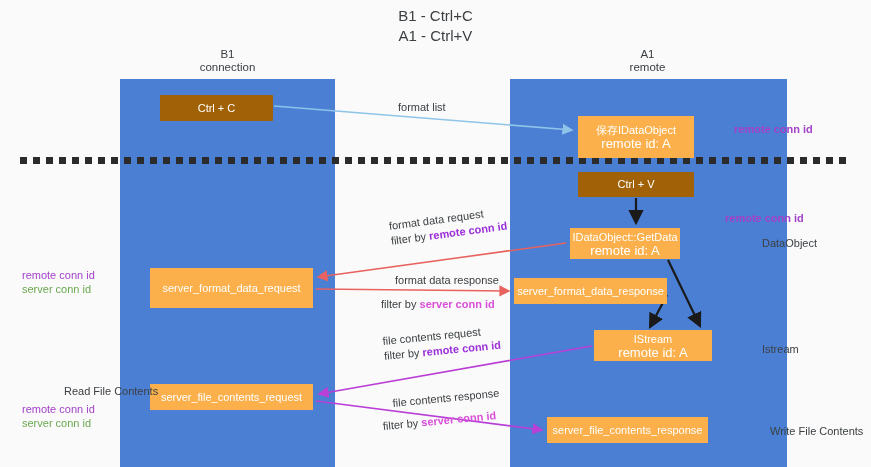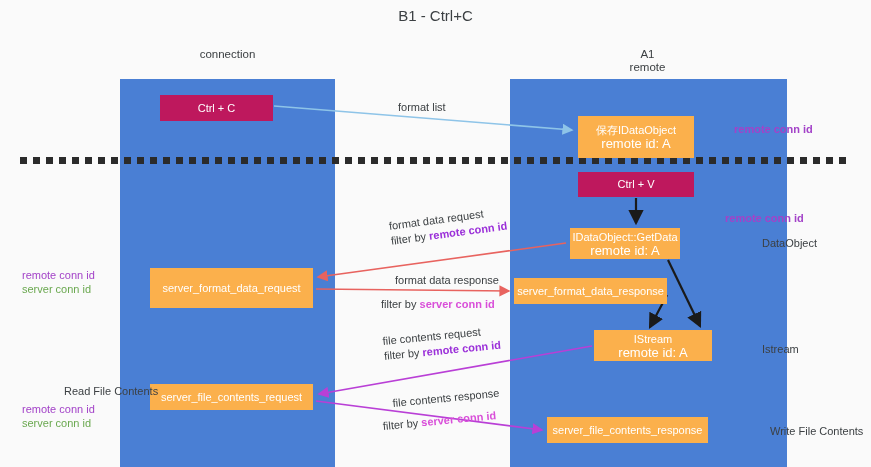--- a/index.html
+++ b/index.html
@@ -36,21 +36,21 @@
         to right,#2b2b2b 0px,#2b2b2b 7px,transparent 7px,transparent 13px);
   }
 
   
   .node{
     position:absolute;box-sizing:border-box;
     display:flex;flex-direction:column;align-items:center;justify-content:center;
     color:#ffffff;font-size:11px;line-height:13px;text-align:center;
     padding:3px 6px;
   }
-  .node.green{background:#be185d;}
+  .node.green{background:#a16207;}
   .node.orange{background:#fbb04c;}
   .node .l2{font-size:13px;line-height:13px;}
 
   #n-ctrlc{left:160px;top:95px;width:113px;height:26px;}
   #n-idataobject{left:578px;top:116px;width:116px;height:42px;align-items:center;}
   #n-ctrlv{left:578px;top:172px;width:116px;height:25px;}
   #n-getdata{left:570px;top:228px;width:110px;height:31px;}
   #n-fmt-req{left:150px;top:268px;width:163px;height:40px;}
   #n-fmt-res{left:514px;top:278px;width:153px;height:26px;}
   #n-istream{left:594px;top:330px;width:118px;height:31px;}
@@ -92,23 +92,25 @@
 </head>
 <body>
 
 <div id="stage">
 
   <div class="lane" id="lane-b1"></div>
   <div class="lane" id="lane-a1"></div>
 
   <div id="title">
     <div>B1 - Ctrl+C</div>
+    <div>A1 - Ctrl+V</div>
   </div>
 
   <div class="lane-head" id="head-b1">
+    <div>B1</div>
     <div>connection</div>
   </div>
   <div class="lane-head" id="head-a1">
     <div>A1</div>
     <div>remote</div>
   </div>
 
   <svg id="wires">
     <defs>
       <marker id="ah-blue" markerWidth="7" markerHeight="7" refX="6" refY="3.5" orient="auto">

